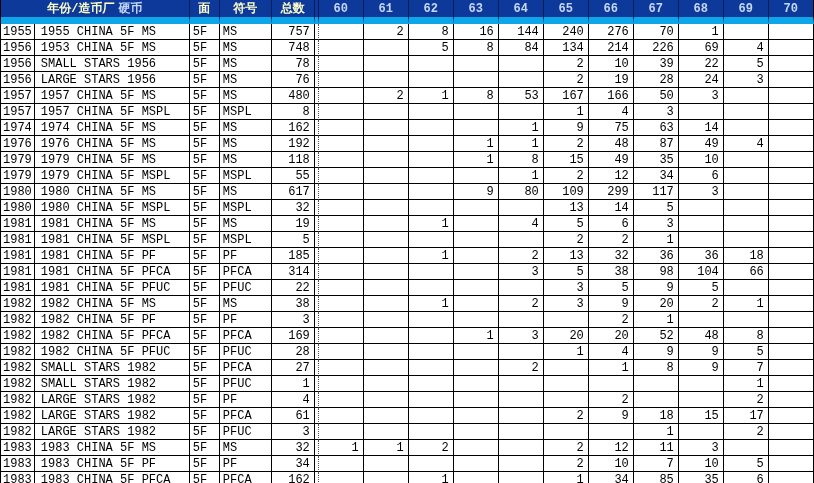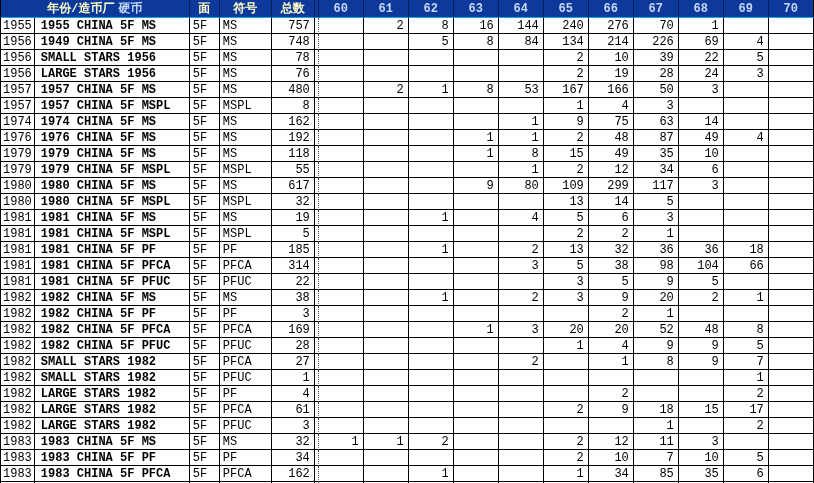--- a/index.html
+++ b/index.html
@@ -7,36 +7,36 @@
     position:relative;width:814px;height:483px;overflow:hidden;background:#fff;
     font-family:"Liberation Mono","DejaVu Sans Mono",monospace;
   }
   table.grid{
     border-collapse:separate;border-spacing:0;table-layout:fixed;
     border-left:1px solid #000;
   }
   
   .grid th{
     background:#0d3a9a;height:16px;padding:0;margin:0;
-    border-bottom:1px solid #0ea5e9;border-right:1px solid #071e5a;
+    border-bottom:7px solid #0ea5e9;border-right:1px solid #071e5a;
     font-weight:bold;font-size:12px;text-align:center;white-space:nowrap;overflow:visible;
   }
   .grid th:last-child{border-right:1px solid #000;}
   .th-cn{color:#fffec6;}
   .th-alt{color:#c6d7f8;}
   .th-num{color:#c6d7f8;}
   .th-merged span{margin:0 2px;}
   
   .grid td{
     height:15px;padding:0 4px;font-size:12px;color:#000;background:#fff;
     border-right:1px solid #000;border-bottom:1px solid #000;
     white-space:nowrap;overflow:hidden;vertical-align:middle;
   }
   td.c-year{padding:0 2px 0 2px;}
-  td.c-coin{padding-left:6px;font-weight:bold;}
+  td.c-coin{padding-left:6px;}
   td.c-denom{padding-left:3px;}
   td.c-symbol{padding-left:3px;}
   td.num{text-align:right;}
   
   .grid td.spacer{border-right:1px dotted #555;padding:0;}
   .grid th.spacer{border-right:1px solid #071e5a;padding:0;}
   
   .watermark{
     position:absolute;left:604px;top:442px;z-index:5;
     font-family:"Liberation Sans","DejaVu Sans",sans-serif;
@@ -106,21 +106,21 @@
           <td class="num">144</td>
           <td class="num">240</td>
           <td class="num">276</td>
           <td class="num">70</td>
           <td class="num">1</td>
           <td class="num"></td>
           <td class="num"></td>
         </tr>
         <tr>
           <td class="c-year">1956</td>
-          <td class="c-coin">1949 CHINA 5F MS</td>
+          <td class="c-coin">1953 CHINA 5F MS</td>
           <td class="c-denom">5F</td>
           <td class="c-symbol">MS</td>
           <td class="c-total num">748</td>
           <td class="spacer"></td>
           <td class="num"></td>
           <td class="num"></td>
           <td class="num">5</td>
           <td class="num">8</td>
           <td class="num">84</td>
           <td class="num">134</td>

